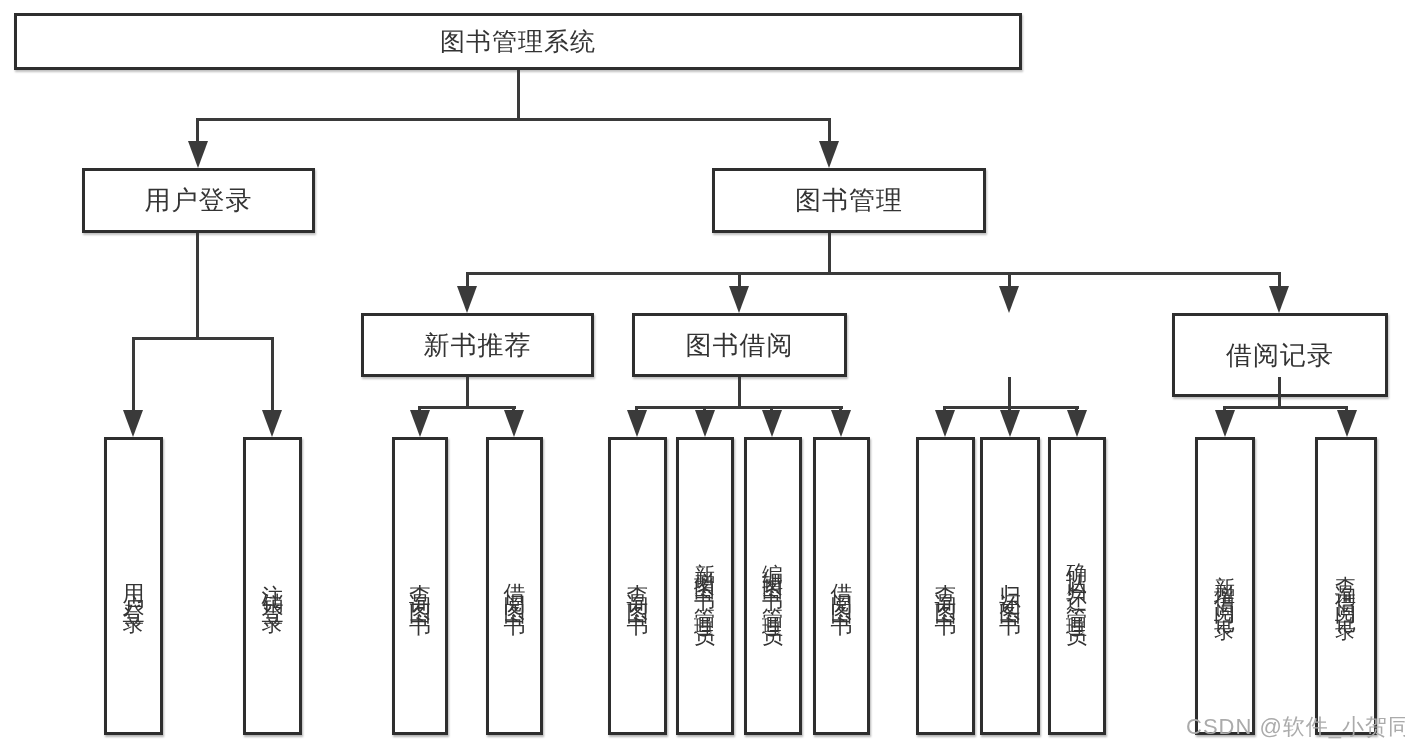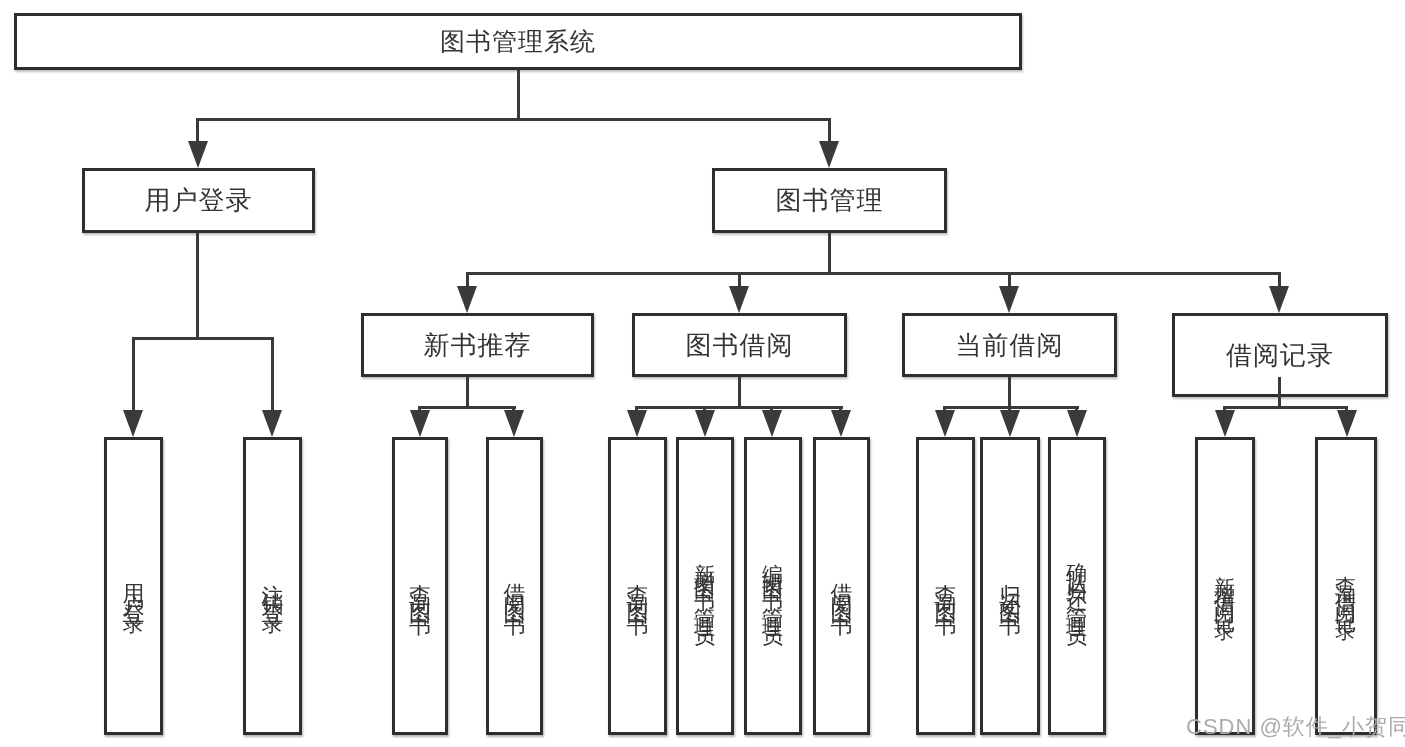--- a/index.html
+++ b/index.html
@@ -85,21 +85,21 @@
   <div class="vline" style="left:517px; top:70px; width:3px; height:48px;"></div>
   <div class="hline" style="left:197px; top:118px; width:634px; height:3px;"></div>
   <div class="vline" style="left:196px; top:118px; width:3px; height:27px;"></div>
   <div class="arrow" style="left:188px; top:141px;"></div>
   <div class="vline" style="left:828px; top:118px; width:3px; height:27px;"></div>
   <div class="arrow" style="left:819px; top:141px;"></div>
 
   <div class="box" style="left:82px; top:168px; width:233px; height:65px;">
     <span class="lbl">用户登录</span>
   </div>
-  <div class="box" style="left:712px; top:168px; width:235px; height:65px;">
+  <div class="box" style="left:712px; top:168px; width:274px; height:65px;">
     <span class="lbl">图书管理</span>
   </div>
 
   <div class="vline" style="left:196px; top:233px; width:3px; height:106px;"></div>
   <div class="hline" style="left:132px; top:337px; width:142px; height:3px;"></div>
   <div class="vline" style="left:132px; top:337px; width:3px; height:76px;"></div>
   <div class="arrow" style="left:123px; top:410px;"></div>
   <div class="vline" style="left:271px; top:337px; width:3px; height:76px;"></div>
   <div class="arrow" style="left:262px; top:410px;"></div>
 
@@ -113,23 +113,20 @@
   <div class="arrow" style="left:999px; top:286px;"></div>
   <div class="vline" style="left:1278px; top:272px; width:3px; height:16px;"></div>
   <div class="arrow" style="left:1269px; top:286px;"></div>
 
   <div class="box" style="left:361px; top:313px; width:233px; height:64px;">
     <span class="lbl">新书推荐</span>
   </div>
   <div class="box" style="left:632px; top:313px; width:215px; height:64px;">
     <span class="lbl">图书借阅</span>
   </div>
-  <div class="box" style="left:902px; top:313px; width:215px; height:64px;">
-    <span class="lbl">当前借阅</span>
-  </div>
   <div class="box" style="left:1172px; top:313px; width:216px; height:84px;">
     <span class="lbl">借阅记录</span>
   </div>
 
   <div class="vline" style="left:466px; top:377px; width:3px; height:32px;"></div>
   <div class="hline" style="left:418px; top:406px; width:98px; height:3px;"></div>
   <div class="vline" style="left:418px; top:406px; width:3px; height:8px;"></div>
   <div class="arrow" style="left:410px; top:410px;"></div>
   <div class="vline" style="left:512px; top:406px; width:3px; height:8px;"></div>
   <div class="arrow" style="left:504px; top:410px;"></div>

